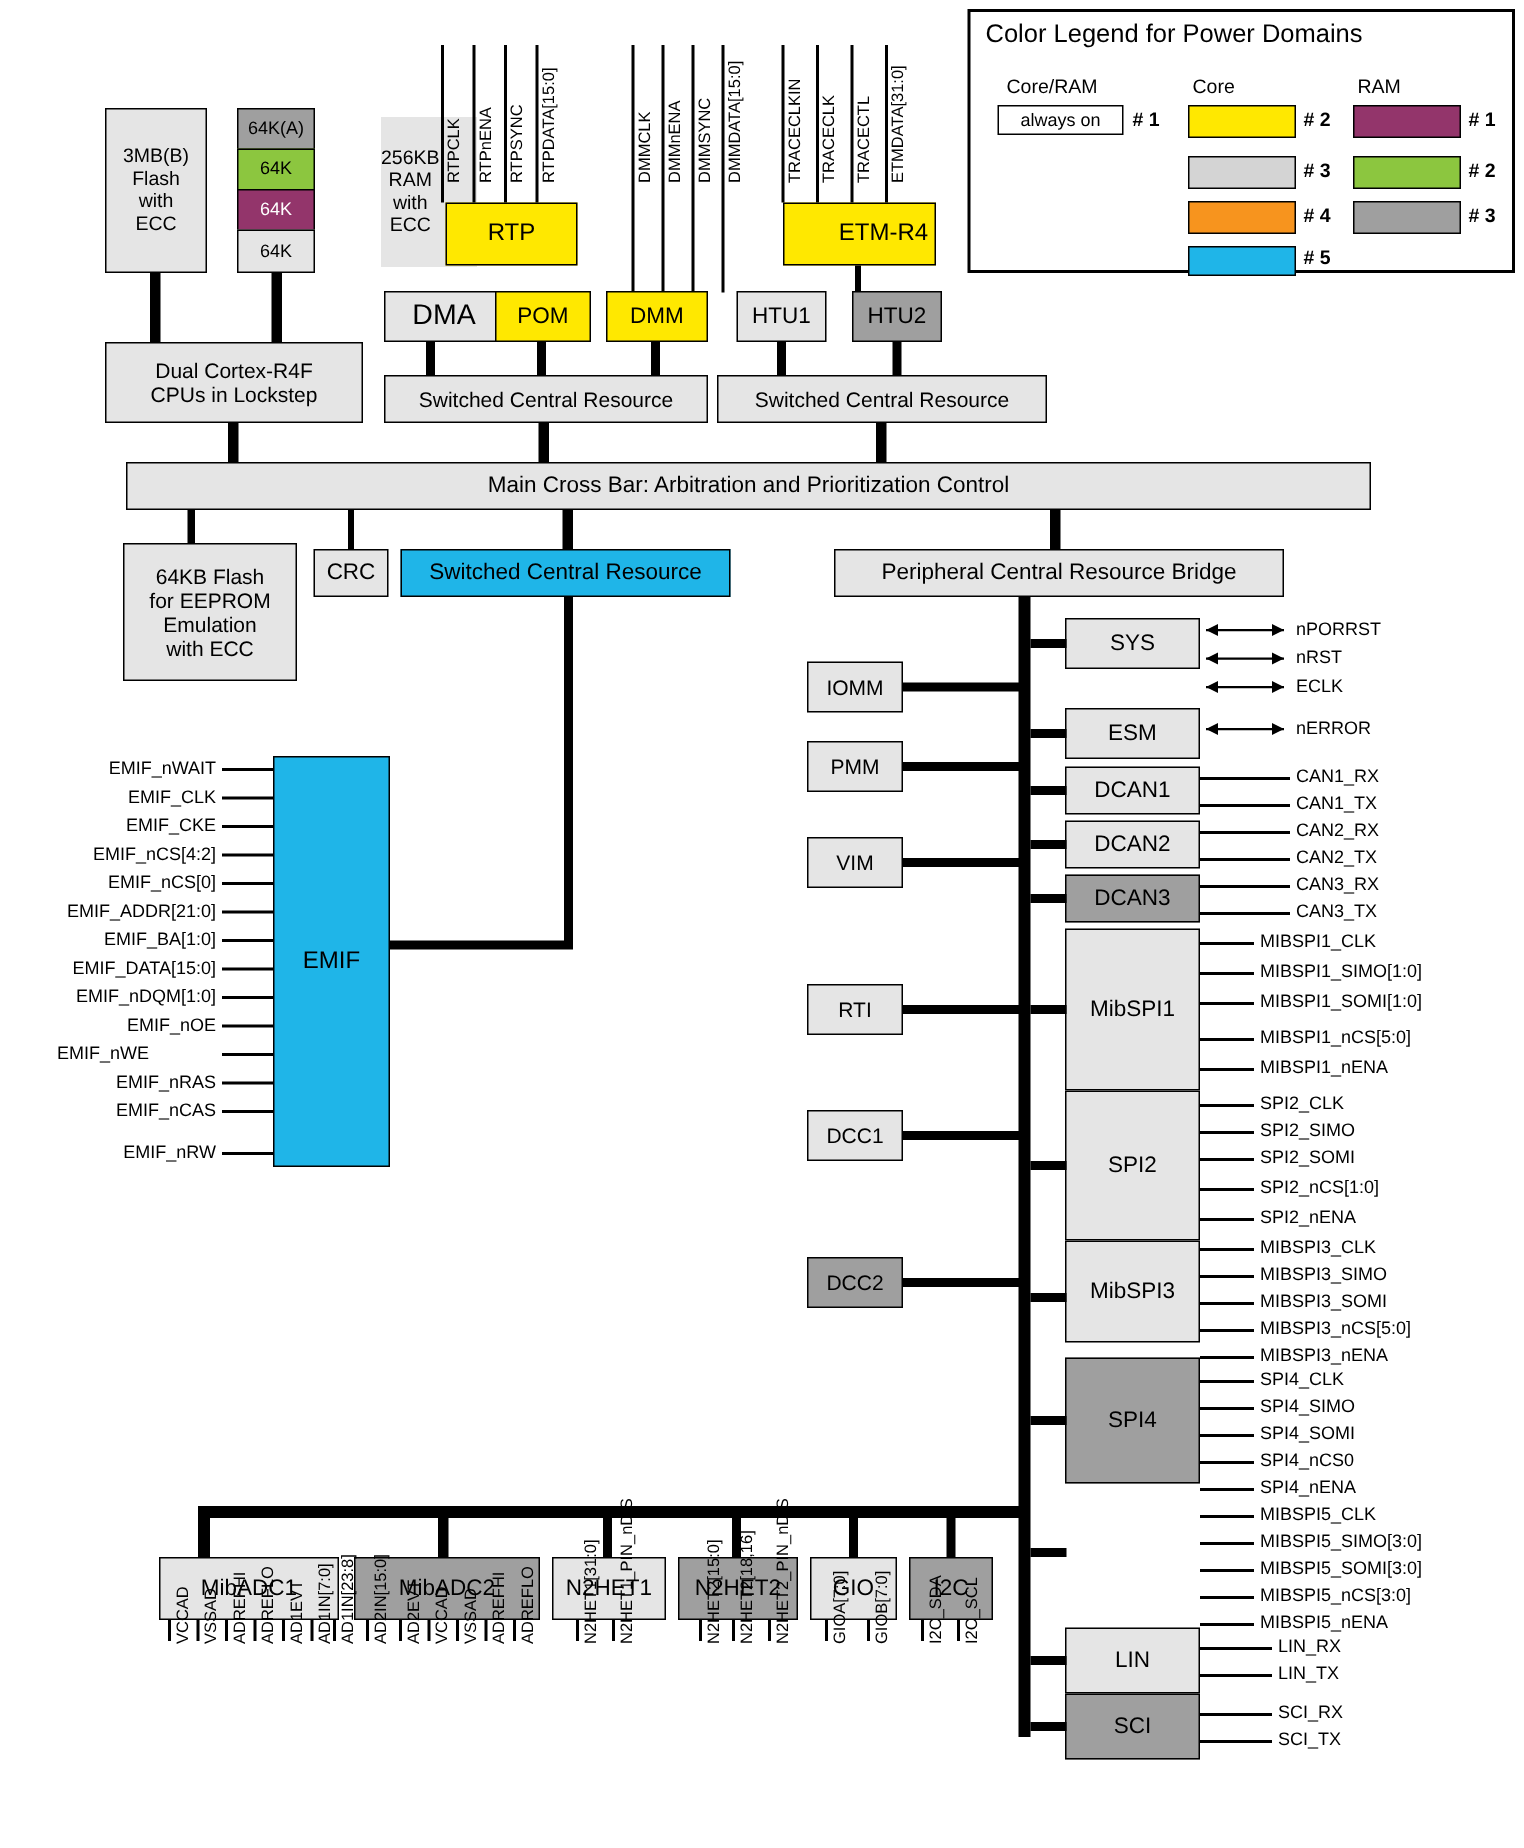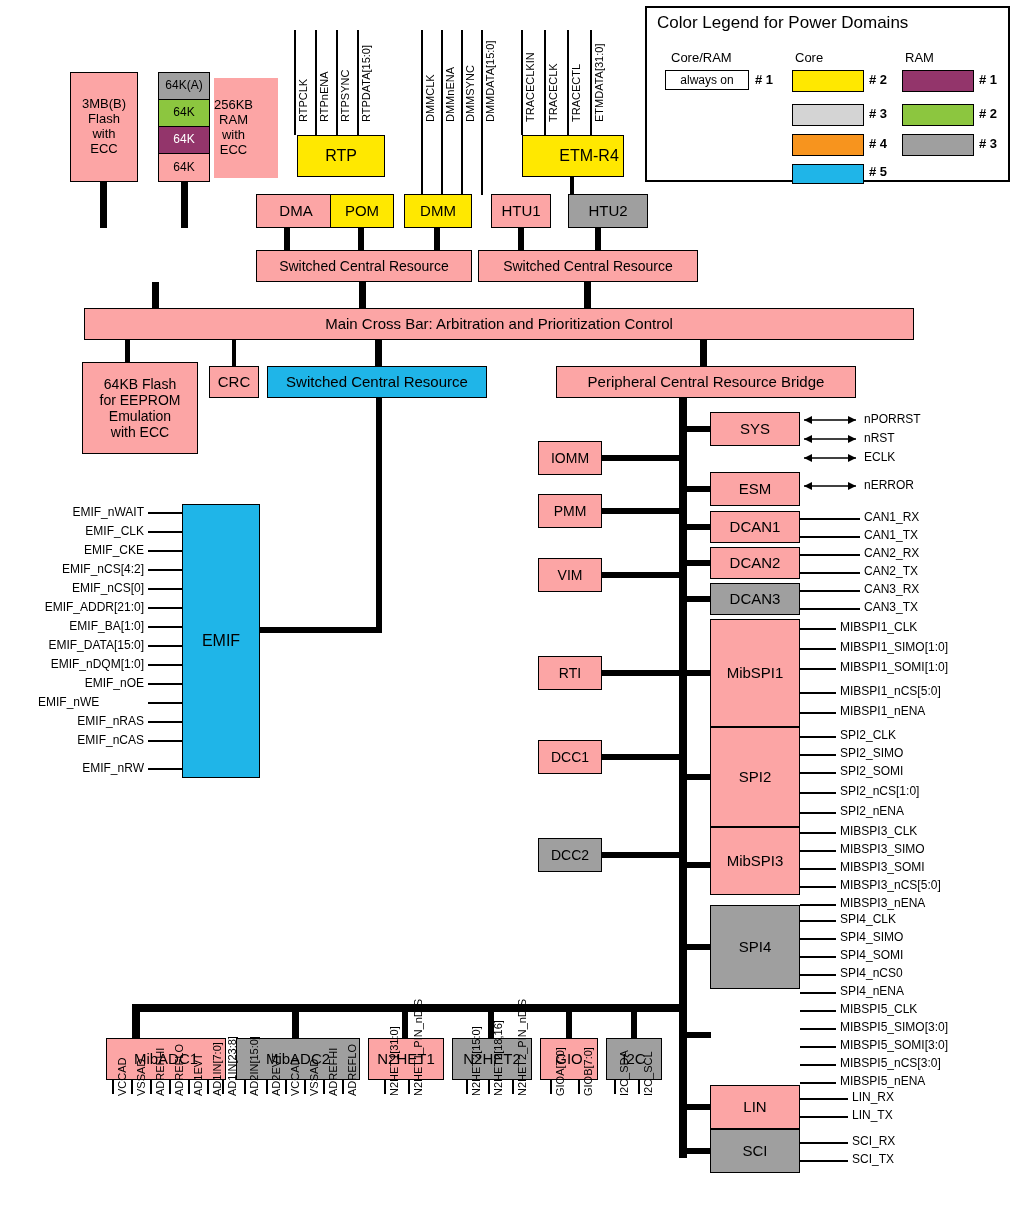--- a/index.html
+++ b/index.html
@@ -1,25 +1,25 @@
 <!DOCTYPE html>
 <html><head>
 <meta charset="utf-8">
 <style>
   html,body{margin:0;padding:0;}
   body{width:1016px;height:1232px;background:#ffffff;font-family:"Liberation Sans",sans-serif;position:relative;overflow:hidden;}
   #root{position:absolute;left:0;top:0;width:1016px;height:1232px;}
 
-  .box{position:absolute;box-sizing:border-box;border:1.5px solid #000;background:#fca5a5;display:flex;align-items:center;justify-content:center;text-align:center;font-size:14px;line-height:1.15;color:#000;}
+  .box{position:absolute;box-sizing:border-box;border:1.5px solid #000;background:#e5e5e5;display:flex;align-items:center;justify-content:center;text-align:center;font-size:14px;line-height:1.15;color:#000;}
   .box.yellow{background:#ffe800;}
   .box.gray{background:#9f9f9f;}
   .box.cyan{background:#1fb5e8;}
   .box.green{background:#8cc63f;}
   .box.purple{background:#93356b;}
-  .box.nb{border:none;}
+  .box.nb{border:none;margin-left:40px;}
 
   .lbl{position:absolute;font-size:12px;color:#000;white-space:nowrap;}
   .lbl.vert{transform-origin:0 0;transform:rotate(-90deg);}
   .lbl.sm{font-size:11px;}
 
   .ln{position:absolute;background:#000;}
 
   
   #legend{position:absolute;left:645px;top:6px;width:365px;height:176px;border:2px solid #000;background:#fff;box-sizing:border-box;}
   #legend .title{position:absolute;left:10px;top:5px;font-size:17px;}
@@ -67,20 +67,22 @@
   <div class="box gray" style="left:158px;top:72px;width:52px;height:28px;font-size:12px;">64K(A)</div>
   <div class="box green" style="left:158px;top:99px;width:52px;height:28px;font-size:12px;">64K</div>
   <div class="box purple" style="left:158px;top:126px;width:52px;height:28px;font-size:12px;color:#fff;">64K</div>
   <div class="box" style="left:158px;top:153px;width:52px;height:29px;font-size:12px;">64K</div>
 
   <div class="box nb" style="left:214px;top:78px;width:64px;height:100px;font-size:13px;white-space:pre-line;justify-content:flex-start;">256KB
 RAM
 with
 ECC</div>
 
+  <div class="box" style="left:70px;top:228px;width:172px;height:54px;font-size:14px;white-space:pre-line;">Dual Cortex-R4F
+CPUs in Lockstep</div>
 
   <div class="ln" style="left:100px;top:182px;width:7px;height:46px;"></div>
   <div class="ln" style="left:181px;top:182px;width:7px;height:46px;"></div>
 
   <div class="box yellow" style="left:297px;top:135px;width:88px;height:42px;font-size:16px;">RTP</div>
   <div class="box yellow" style="left:522px;top:135px;width:102px;height:42px;font-size:16px;padding-left:32px;">ETM-R4</div>
 
   <div class="lbl vert sm" style="left:297px;top:122px;">RTPCLK</div>
   <div class="lbl vert sm" style="left:318px;top:122px;">RTPnENA</div>
   <div class="lbl vert sm" style="left:339px;top:122px;">RTPSYNC</div>
@@ -101,25 +103,25 @@
 
   <div class="lbl vert sm" style="left:524px;top:122px;">TRACECLKIN</div>
   <div class="lbl vert sm" style="left:547px;top:122px;">TRACECLK</div>
   <div class="lbl vert sm" style="left:570px;top:122px;">TRACECTL</div>
   <div class="lbl vert sm" style="left:593px;top:122px;">ETMDATA[31:0]</div>
   <div class="ln" style="left:521px;top:30px;width:1.5px;height:105px;"></div>
   <div class="ln" style="left:544px;top:30px;width:1.5px;height:105px;"></div>
   <div class="ln" style="left:567px;top:30px;width:1.5px;height:105px;"></div>
   <div class="ln" style="left:590px;top:30px;width:1.5px;height:105px;"></div>
 
-  <div class="box" style="left:256px;top:194px;width:80px;height:34px;font-size:15px;">DMA</div>
+  <div class="box" style="left:256px;top:194px;width:80px;height:34px;font-size:19px;">DMA</div>
   <div class="box yellow" style="left:330px;top:194px;width:64px;height:34px;font-size:15px;">POM</div>
   <div class="box yellow" style="left:404px;top:194px;width:68px;height:34px;font-size:15px;">DMM</div>
   <div class="box" style="left:491px;top:194px;width:60px;height:34px;font-size:15px;">HTU1</div>
-  <div class="box gray" style="left:568px;top:194px;width:80px;height:34px;font-size:15px;">HTU2</div>
+  <div class="box gray" style="left:568px;top:194px;width:60px;height:34px;font-size:15px;">HTU2</div>
 
   <div class="ln" style="left:570px;top:177px;width:4px;height:17px;"></div>
 
   <div class="box" style="left:256px;top:250px;width:216px;height:32px;font-size:14px;">Switched Central Resource</div>
   <div class="box" style="left:478px;top:250px;width:220px;height:32px;font-size:14px;">Switched Central Resource</div>
 
   <div class="ln" style="left:284px;top:228px;width:6px;height:22px;"></div>
   <div class="ln" style="left:358px;top:228px;width:6px;height:22px;"></div>
   <div class="ln" style="left:434px;top:228px;width:6px;height:22px;"></div>
   <div class="ln" style="left:518px;top:228px;width:6px;height:22px;"></div>

